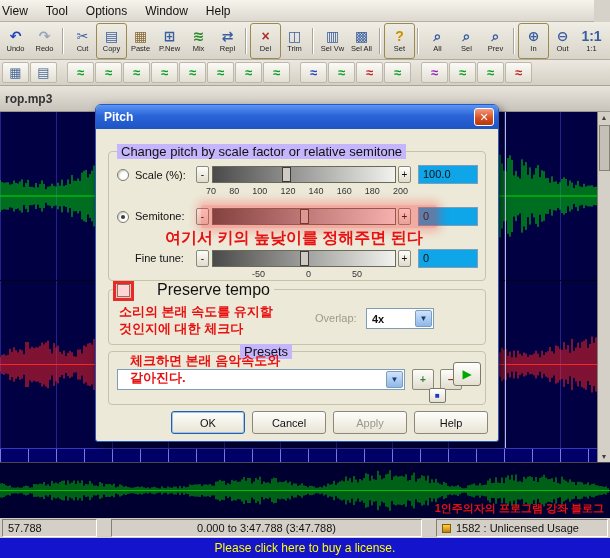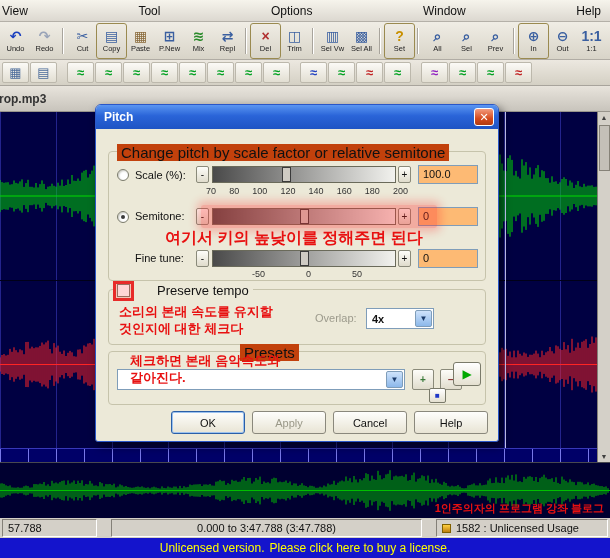--- a/index.html
+++ b/index.html
@@ -1,23 +1,23 @@
 <!DOCTYPE html>
 <html style="--annotation-red: #e81010; --waveform-green: #00dc00; --waveform-red: #ff2424; --overview-green: #00c000; --banner-bg: #1414cc; --banner-text: #ffff00;"><head>
 <meta charset="utf-8">
 <style>
   * { box-sizing: border-box; margin: 0; padding: 0; }
   html,body { width:610px; height:558px; }
   body { font-family:"Liberation Sans","DejaVu Sans",sans-serif; background:#888; }
   #app { position:relative; width:610px; height:558px; overflow:hidden; background:#d6d2ca; font-size:11px; color:#111; }
 
   
-  .menubar { position:absolute; top:0; left:0; right:0; height:22px;
+  .menubar { position:absolute; top:0; left:0; right:16px; height:22px;
     background:linear-gradient(#f6f4ec,#dcd8d0); border-bottom:1px solid #b4b0a8;
-    display:flex; align-items:center;justify-content:space-between; }
+    display:flex; align-items:center; }
   .menu-item { padding:3px 9px; font-size:12px; white-space:nowrap; }
   .menubar > div:nth-of-type(1) { margin-left:-7px; }
 
   
   .tb1 { position:absolute; top:22px; left:0; right:0; height:38px;
     background:linear-gradient(#f0ede5,#d8d4c8); border-bottom:1px solid #b0aca4;
     display:flex; align-items:center; padding:1px; }
   .tb-btn { position:relative; flex:0 0 29px; height:34px; display:flex; flex-direction:column;
     align-items:center; justify-content:center; border-radius:2px; }
   .tb-icon { font-size:14px; line-height:16px; height:16px; font-weight:bold; }
@@ -34,21 +34,21 @@
     background:linear-gradient(#ece8e0,#d4d0c4); border-bottom:1px solid #a8a49c;
     display:flex; align-items:center; gap:1px; padding:0 2px; }
   .fx-btn { flex:0 0 27px; height:21px; border:1px solid #bcb8ac; border-radius:2px;
     background:linear-gradient(#fbfaf6,#e2ded2); display:flex; align-items:center;
     justify-content:center; font-size:13px; font-weight:bold; }
   .tb2 > div:nth-of-type(3), .tb2 > div:nth-of-type(11), .tb2 > div:nth-of-type(15) { margin-left:9px; }
 
   
   .doc-titlebar { position:absolute; top:86px; left:0; right:0; height:26px;
     background:linear-gradient(#e8e4dc,#c8c4bc); border-bottom:1px solid #98948c;
-    display:flex; align-items:center; padding:0 2px; font-weight:bold; font-size:12px; color:#333; }
+    display:flex; align-items:center; padding:0 8px; font-weight:bold; font-size:12px; color:#333; }
   .doc-titlebar span { margin-left:-3px; }
 
   
   .wave-area { position:absolute; top:112px; left:0; right:0; height:350px; background:#000042;
     background-image:repeating-linear-gradient(90deg, rgba(70,70,215,.5) 0 1px, transparent 1px 56px); }
   .ch { position:absolute; left:0; right:13px; height:168px; }
   .ch-left { top:0; }
   .ch-right { top:168px; border-top:1px solid #000018; }
   .wave svg { display:block; }
   .time-axis { position:absolute; left:0; right:13px; bottom:0; height:14px; background:#000068;
@@ -90,39 +90,39 @@
     border:1px solid #2a57c8; border-radius:6px 6px 3px 3px;
     box-shadow:3px 4px 10px rgba(0,0,0,.55); z-index:20; }
   .dlg-title { position:absolute; top:0; left:0; right:0; height:24px; border-radius:5px 5px 0 0;
     background:linear-gradient(#5a96f2,#2a64d8 45%,#1e54c4); color:#fff; font-weight:bold;
     font-size:12px; display:flex; align-items:center; padding:0 8px; }
   .dlg-close { position:absolute; top:3px; right:4px; width:20px; height:18px; border:1px solid #fff;
     border-radius:3px; background:linear-gradient(#f39b7f,#d54a1d 60%,#b03a10); color:#fff;
     font-size:11px; font-weight:bold; display:flex; align-items:center; justify-content:center; }
 
   .grp { position:absolute; border:1px solid #c6c3ab; border-radius:4px; }
-  .grp-title { position:absolute; top:-8px; left:8px; background:#c2410c; padding:0 4px;
-    font-size:15px; white-space:nowrap; }
+  .grp-title { position:absolute; top:-8px; left:8px; background:#c4b5fd; padding:0 4px;
+    font-size:13px; white-space:nowrap; }
   #grpPitch { left:12px; top:46px; width:378px; height:130px; }
   #grpTempo { left:12px; top:184px; width:378px; height:56px; }
   #grpPresets { left:12px; top:246px; width:378px; height:54px; }
   #presetsTitle { left:98px;margin-left:33px; }
 
   .radio { position:absolute; width:12px; height:12px; border:1px solid #7a7a6a; border-radius:50%;
     background:#fff; box-shadow:inset 1px 1px 2px #c8c8c0; }
   .radio.checked::after { content:''; position:absolute; inset:3px; border-radius:50%; background:#3a3a3a; }
   .flabel { position:absolute; font-size:11px; white-space:nowrap; }
   .mini-btn { position:absolute; width:13px; height:17px; background:linear-gradient(#fdfdf9,#e0dccc);
     border:1px solid #8a8a7a; border-radius:2px; font-size:10px; display:flex; align-items:center;
     justify-content:center; }
   .slider { position:absolute; height:17px; width:184px; border:1px solid #6a6a5a;
     background:linear-gradient(90deg,#4a4a4a,#f2f2ee); }
   .slider .thumb { position:absolute; top:0; bottom:0; width:9px; background:#cfcbc3; border:1px solid #3a3a3a; }
   .s1 .thumb { left:38%; } .s2 .thumb { left:48%; } .s3 .thumb { left:48%; }
-  .valbox { position:absolute; width:60px; height:19px; background:#fdba74; border:1px solid #7f9db9;
+  .valbox { position:absolute; width:60px; height:19px; background:#0ea5e9; border:1px solid #7f9db9;
     padding:2px 4px; font-size:11px; }
   .ticks { position:absolute; display:flex; justify-content:space-between; font-size:9px; color:#333; }
 
   #scaleRadio { left:8px; top:17px; }   #scaleLabel { left:26px; top:17px; }
   #scaleMinus { left:87px; top:14px; }  #scaleSlider { left:103px; top:14px; }
   #scalePlus { left:289px; top:14px; }  #scaleValue { left:309px; top:13px; }
   #scaleTicks { left:97px; top:34px; width:202px; }
   #semiRadio { left:8px; top:59px; }    #semiLabel { left:26px; top:58px; }
   #semiMinus { left:87px; top:56px; }   #semiSlider { left:103px; top:56px; }
   #semiPlus { left:289px; top:56px; }   #semiValue { left:309px; top:55px; }
@@ -139,21 +139,21 @@
   #annPitch { left:56px; top:76px; font-size:16px; }
   #annT1 { left:10px; top:13px; } #annT2 { left:10px; top:30px; }
   #annT3 { left:34px; top:247px; } #annT4 { left:34px; top:264px; }
 
   .pt-head { position:absolute; top:-9px; left:4px; height:18px; display:flex; align-items:center;
     gap:7px; padding:0 4px; background:#ece9d8; }
   .cb-wrap { position:relative; width:13px; height:13px; }
   .checkbox { position:absolute; inset:0; background:#fff; border:1px solid #7a7a6a; }
   .red-box { position:absolute; left:-4px; top:-3px; width:21px; height:20px;
     border:3px solid rgba(230,25,25,.9); background:rgba(255,70,70,.22); z-index:3; }
-  .pt-label { font-size:13px;padding-left:20px; }
+  .pt-label { font-size:16px;padding-left:20px; }
   #overlapLabel { left:206px; top:22px; color:#9c9a8c; }
   .dropdown { position:absolute; background:#fff; border:1px solid #7f9db9; display:flex;
     align-items:center; padding-left:5px; font-size:11px; }
   .dd-arrow { position:absolute; right:1px; top:1px; bottom:1px; width:17px;
     background:linear-gradient(#cfe3fb,#8cb8ea); border:1px solid #7f9db9; border-radius:2px;
     font-size:8px; color:#1a3a6a; display:flex; align-items:center; justify-content:center; }
   #overlapDD { left:257px; top:18px; width:68px; height:21px;font-weight:bold; }
   #presetDD { left:8px; top:17px; width:288px; height:21px; }
   #presetAdd { left:303px; top:17px; width:22px; height:21px; color:#3a7a3a; font-weight:bold; }
   #presetRemove { left:331px; top:17px; width:22px; height:21px; color:#8a3030; font-weight:bold; }
@@ -402,21 +402,20 @@
   <div class="statusbar">
     <div class="status-cell status-pos">57.788</div>
     <div class="status-cell status-sel">0.000 to 3:47.788 (3:47.788)</div>
     <div class="status-cell status-usage">
       <span class="usage-icon"></span>
       <span>1582 : Unlicensed Usage</span>
     </div>
   </div>
 
   <div class="banner">
-    <span>Unlicensed version.</span>
     <span class="link">Please click here to buy a license.</span>
   </div>
 
   <div class="dialog">
     <div class="dlg-title">
       <span>Pitch</span>
       <span class="dlg-close">✕</span>
     </div>
 
     <div class="grp" id="grpPitch">
@@ -499,19 +498,19 @@
       <div id="playBtn">
         <span>▶</span>
       </div>
       <div id="stopBtn">
         <span>■</span>
       </div>
     </div>
 
     <div class="btn-row">
       <div class="xp-btn" id="okBtn">OK</div>
+      <div class="xp-btn">Cancel</div>
       <div class="xp-btn" id="applyBtn">Apply</div>
-      <div class="xp-btn">Cancel</div>
       <div class="xp-btn">Help</div>
     </div>
   </div>
 
 </div>
 
 </body></html>

